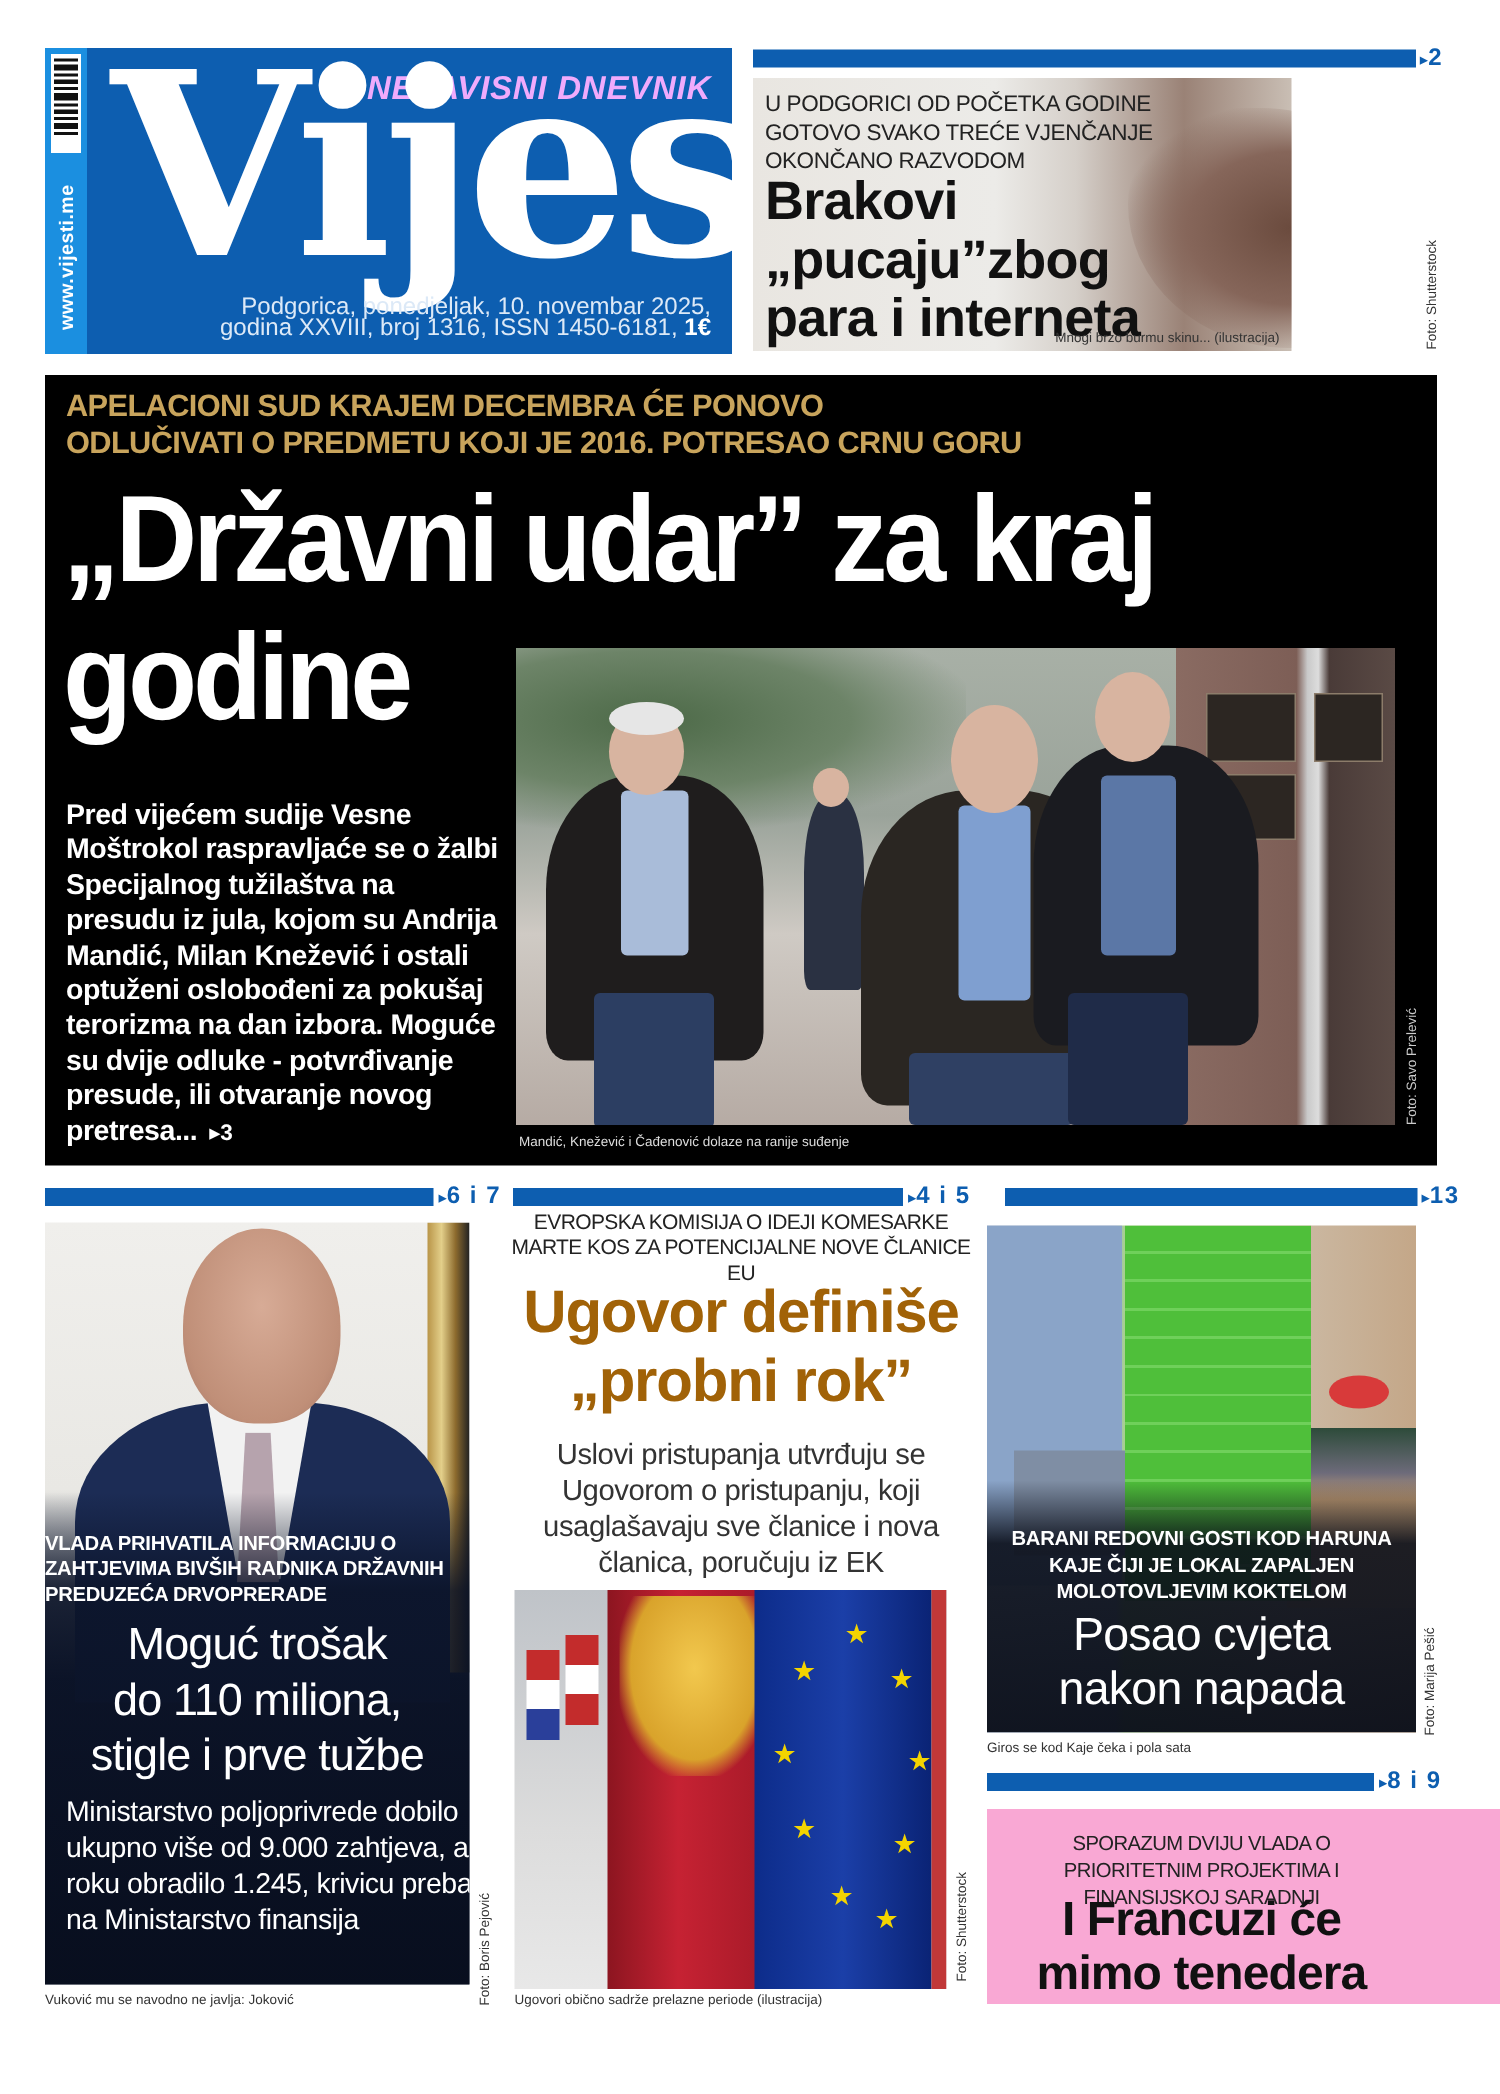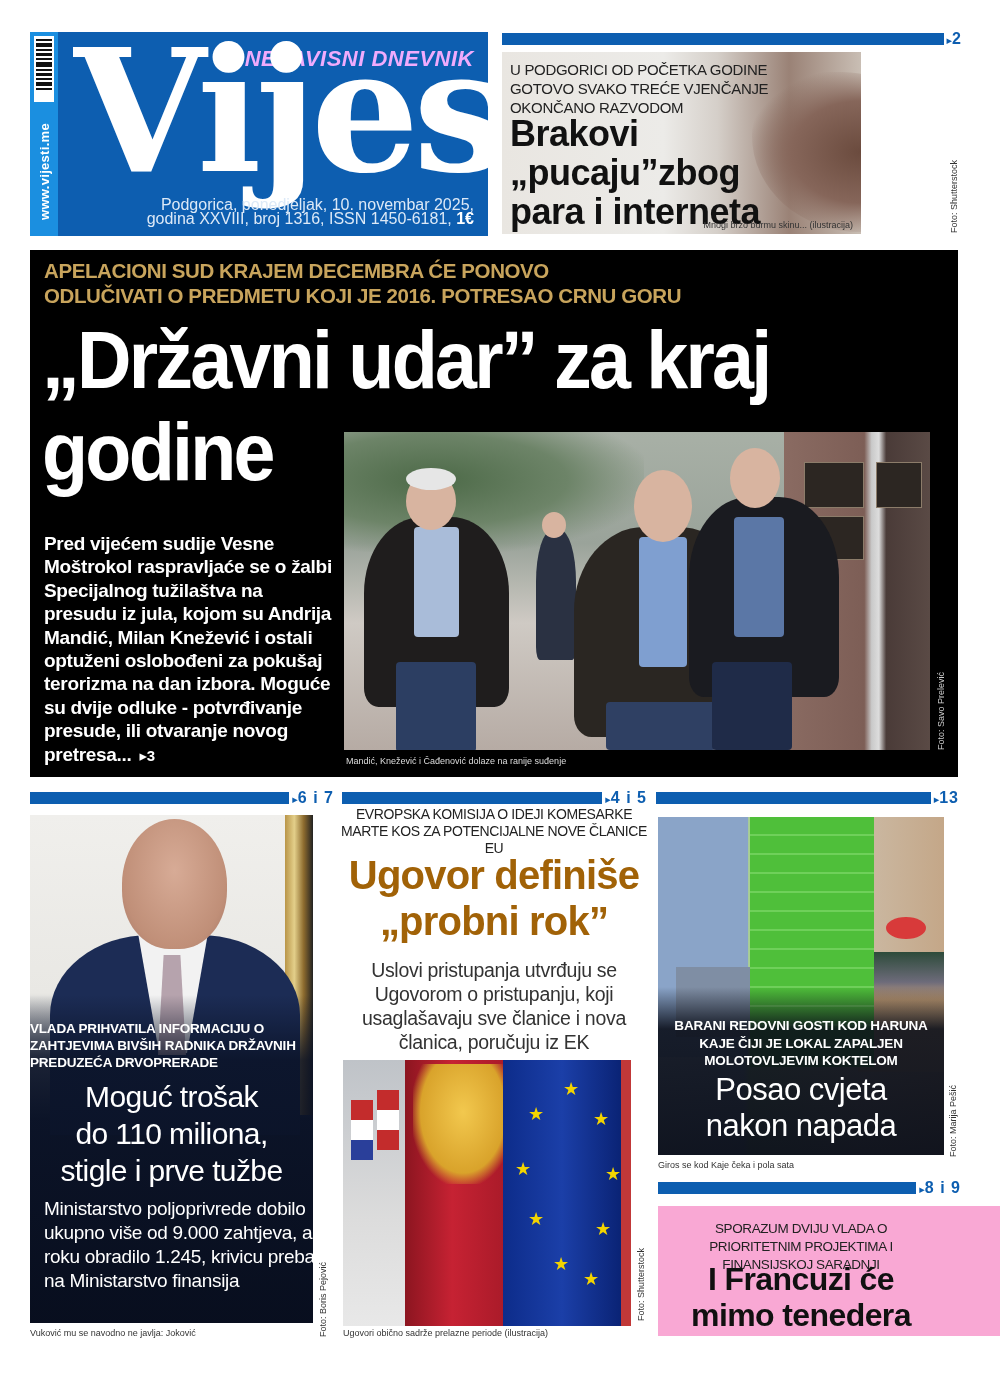--- a/index.html
+++ b/index.html
@@ -184,21 +184,21 @@
 </div>
 
 <div class="abs secbar" style="left:30px;top:791px;width:304px">
   <div class="bar"></div>
   <span class="ref"><span class="tri">▸</span><span>6 i 7</span></span>
 </div>
 <div class="abs secbar" style="left:342px;top:791px;width:305px">
   <div class="bar"></div>
   <span class="ref"><span class="tri">▸</span><span>4 i 5</span></span>
 </div>
-<div class="abs secbar" style="left:656px;top:791px;width:303px">
+<div class="abs secbar" style="left:670px;top:791px;width:303px">
   <div class="bar"></div>
   <span class="ref"><span class="tri">▸</span><span>13</span></span>
 </div>
 
 <div class="abs col1">
   <div class="c1-frame"></div>
   <div class="c1-suit"></div>
   <div class="c1-shirt"></div>
   <div class="c1-tie"></div>
   <div class="c1-head"></div>

